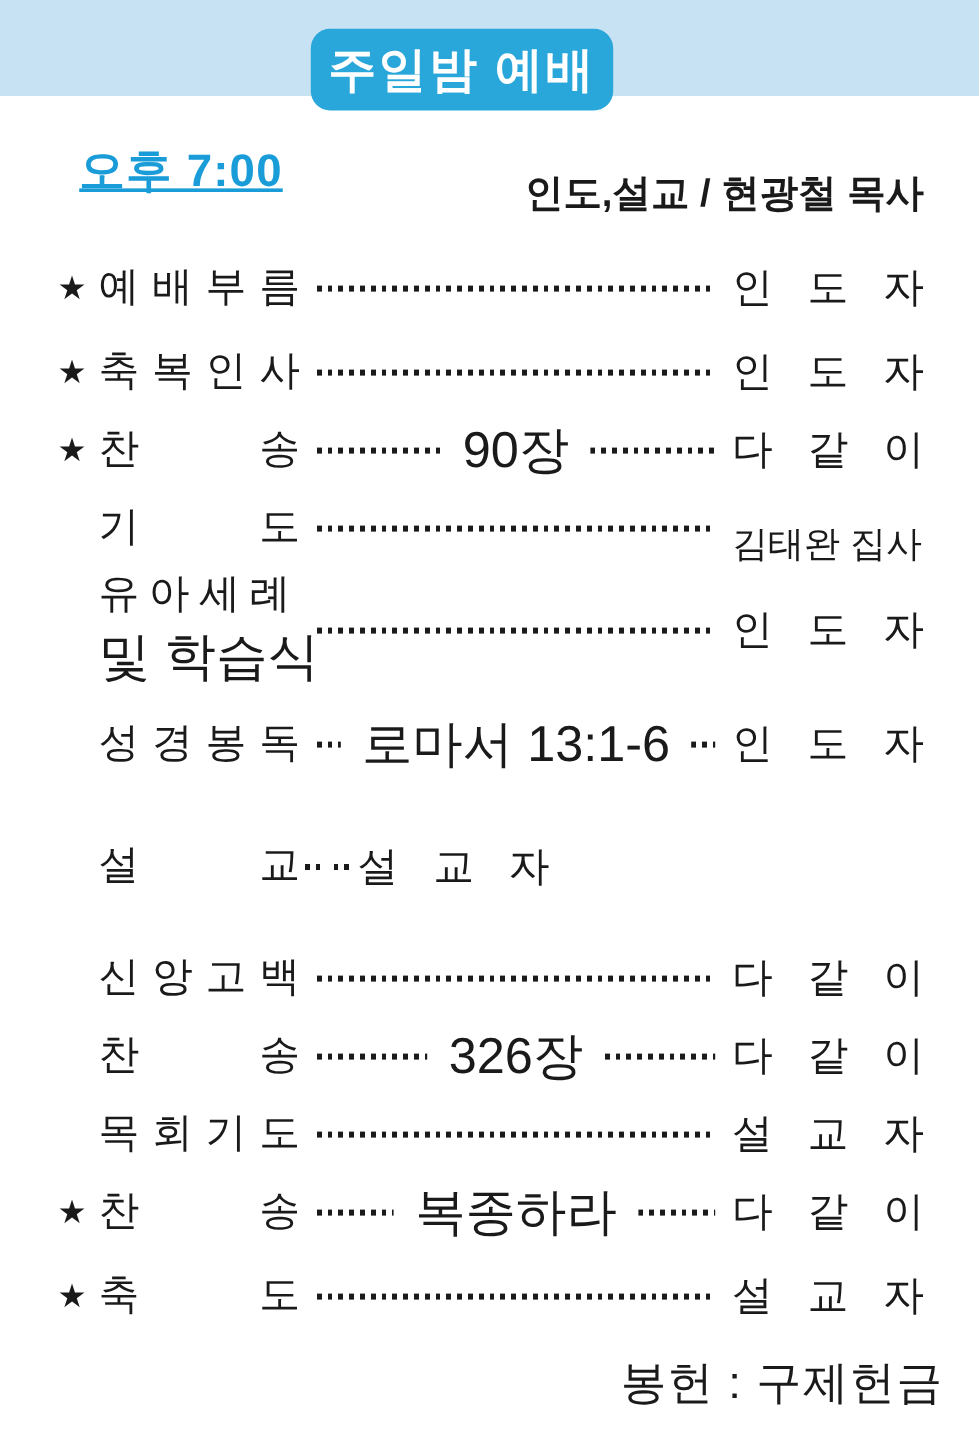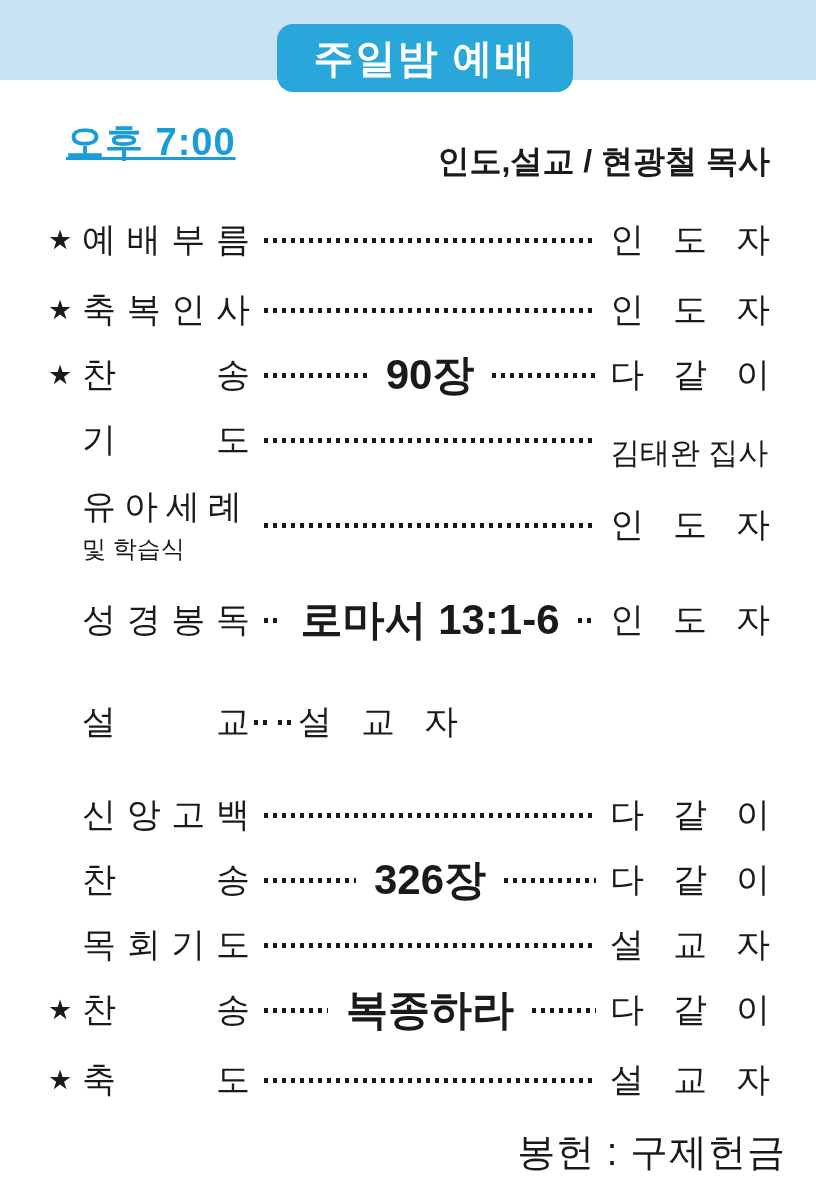--- a/index.html
+++ b/index.html
@@ -8,21 +8,21 @@
     font-family:"Liberation Sans","DejaVu Sans",sans-serif;
     color:#1a1a1a;overflow:hidden;
   }
   .page{position:relative;width:816px;height:1203px;}
 
   
   .band{position:absolute;left:0;top:0;width:816px;height:80px;}
 
   
   .badge{
-    position:absolute;left:277px;top:24px;width:296px;height:68px;
+    position:absolute;left:259px;top:24px;width:252px;height:68px;
     border-radius:16px;display:flex;align-items:center;justify-content:center;text-align:center;
   }
   .badge span{
     color:#ffffff;font-weight:800;font-size:40px;letter-spacing:2px;white-space:nowrap;
   }
 
   
   .header-row{
     position:absolute;left:0;top:118px;width:816px;height:48px;
     display:flex;align-items:center;padding:0 46px 0 66px;box-sizing:border-box;
@@ -42,29 +42,29 @@
   .row:nth-child(6){margin-top:33px;}
   .row:nth-child(7){margin-top:30px;height:96px;}
   .row:nth-child(8){margin-top:21px;}
   .row:nth-child(12){margin-top:22px;}
 
   .star{width:34px;font-size:27px;line-height:1;flex:0 0 34px;}
   .label{width:168px;flex:0 0 168px;font-size:34px;line-height:1.15;}
   .just{display:flex;justify-content:space-between;}
   .label.two-line{display:flex;flex-direction:column;gap:9px;}
   .label .lline{display:flex;justify-content:space-between;width:160px;}
-  .label .plain2{display:block;font-size:24px;letter-spacing:0;white-space:nowrap;}
+  .label .plain2{display:block;font-size:43px;letter-spacing:0;white-space:nowrap;}
 
   .leader{
     flex:1 1 auto;height:5px;margin:0 14px;align-self:center;
     background-image:repeating-linear-gradient(90deg,#1a1a1a 0 4px,transparent 4px 9px);
   }
   .leader.short{flex:0 0 16px;margin:0 4px;}
 
-  .center{font-weight:700;font-size:42px;white-space:nowrap;padding:0 4px;}
+  .center{font-weight:400;font-size:42px;white-space:nowrap;padding:0 4px;}
   .center.quote{
     flex:1 1 auto;font-size:37px;line-height:46px;text-align:center;
     white-space:normal;padding:0;
   }
 
   .right{width:160px;flex:0 0 160px;font-size:34px;}
   .right.plain{display:block;font-size:30px;white-space:nowrap;letter-spacing:0;margin-top:26px;}
 
   
   .footer{

